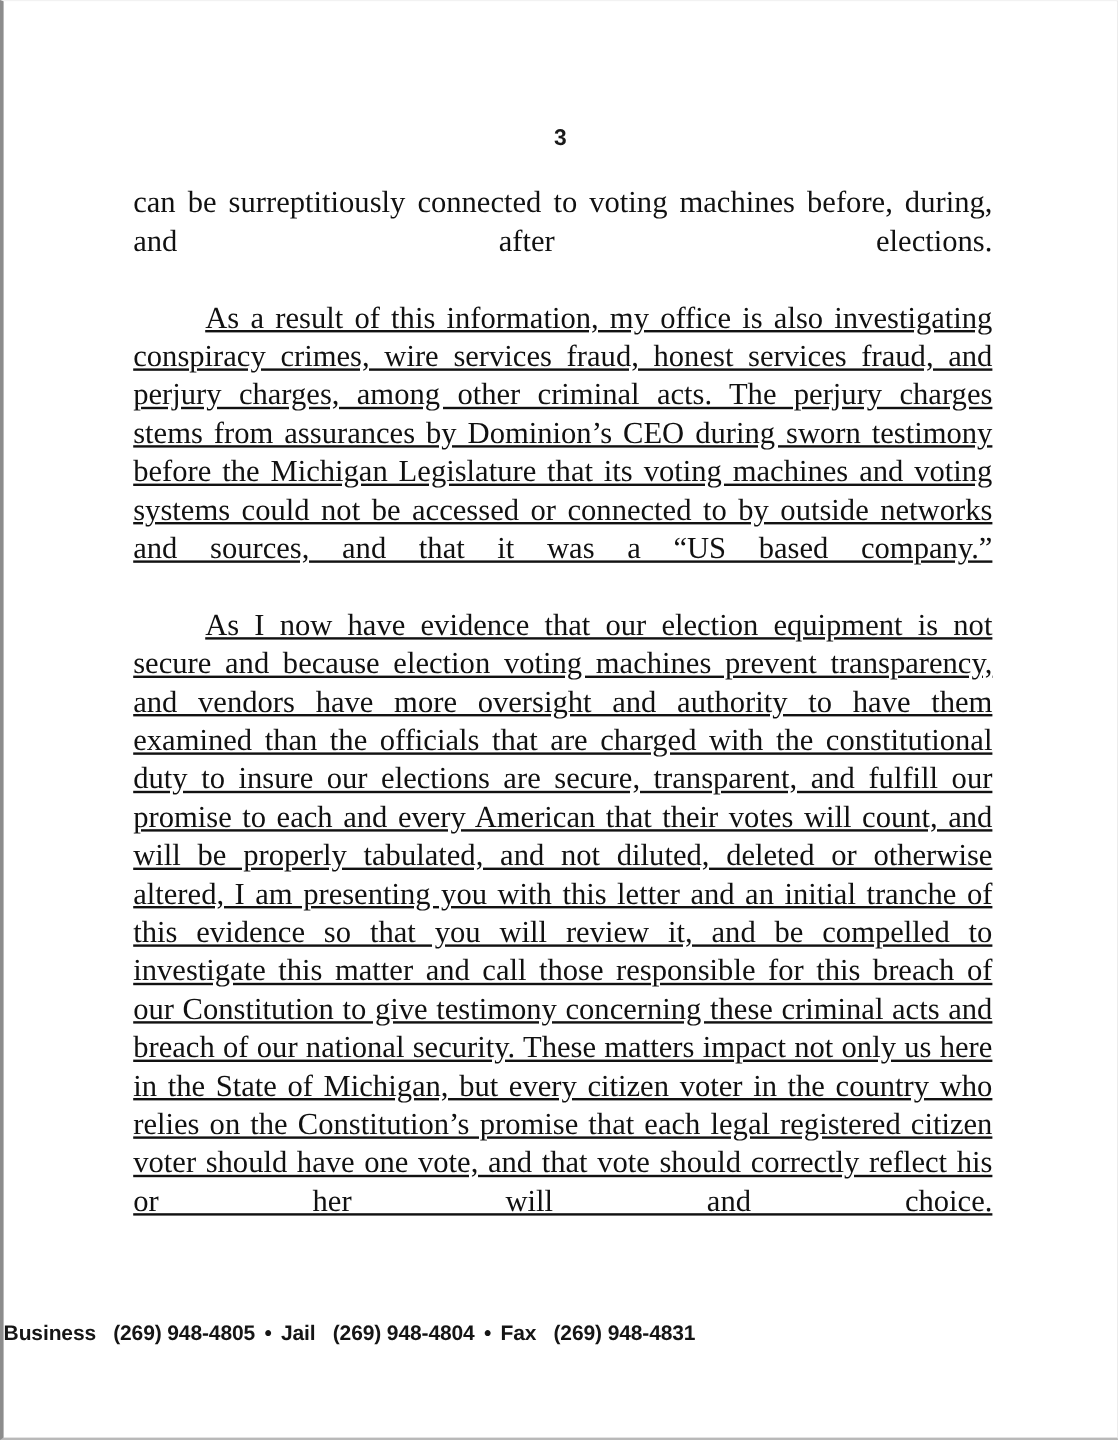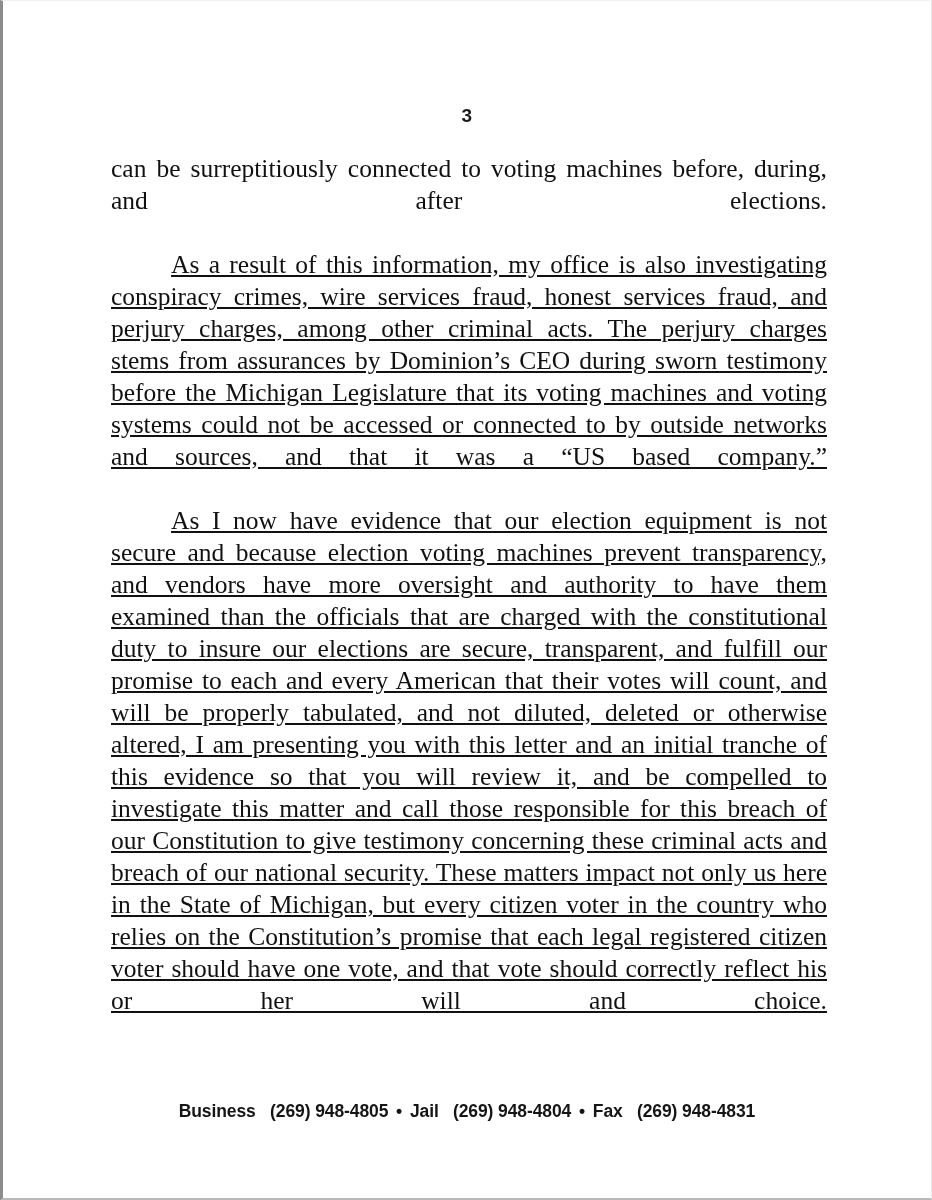--- a/index.html
+++ b/index.html
@@ -77,21 +77,21 @@
     display: inline-block;
     width: 100%;
   }
 
   
   .footer {
     position: absolute;
     left: 0;
     right: 0;
     top: 1100px;
-    text-align: center;
+    text-align: left;
     font-family: "Liberation Sans", sans-serif;
     font-size: 17.5px;
     font-weight: 700;
     color: #151515;
     letter-spacing: -0.1px;
   }
   .footer .sep {
     padding: 0 3px;
   }
 </style>

